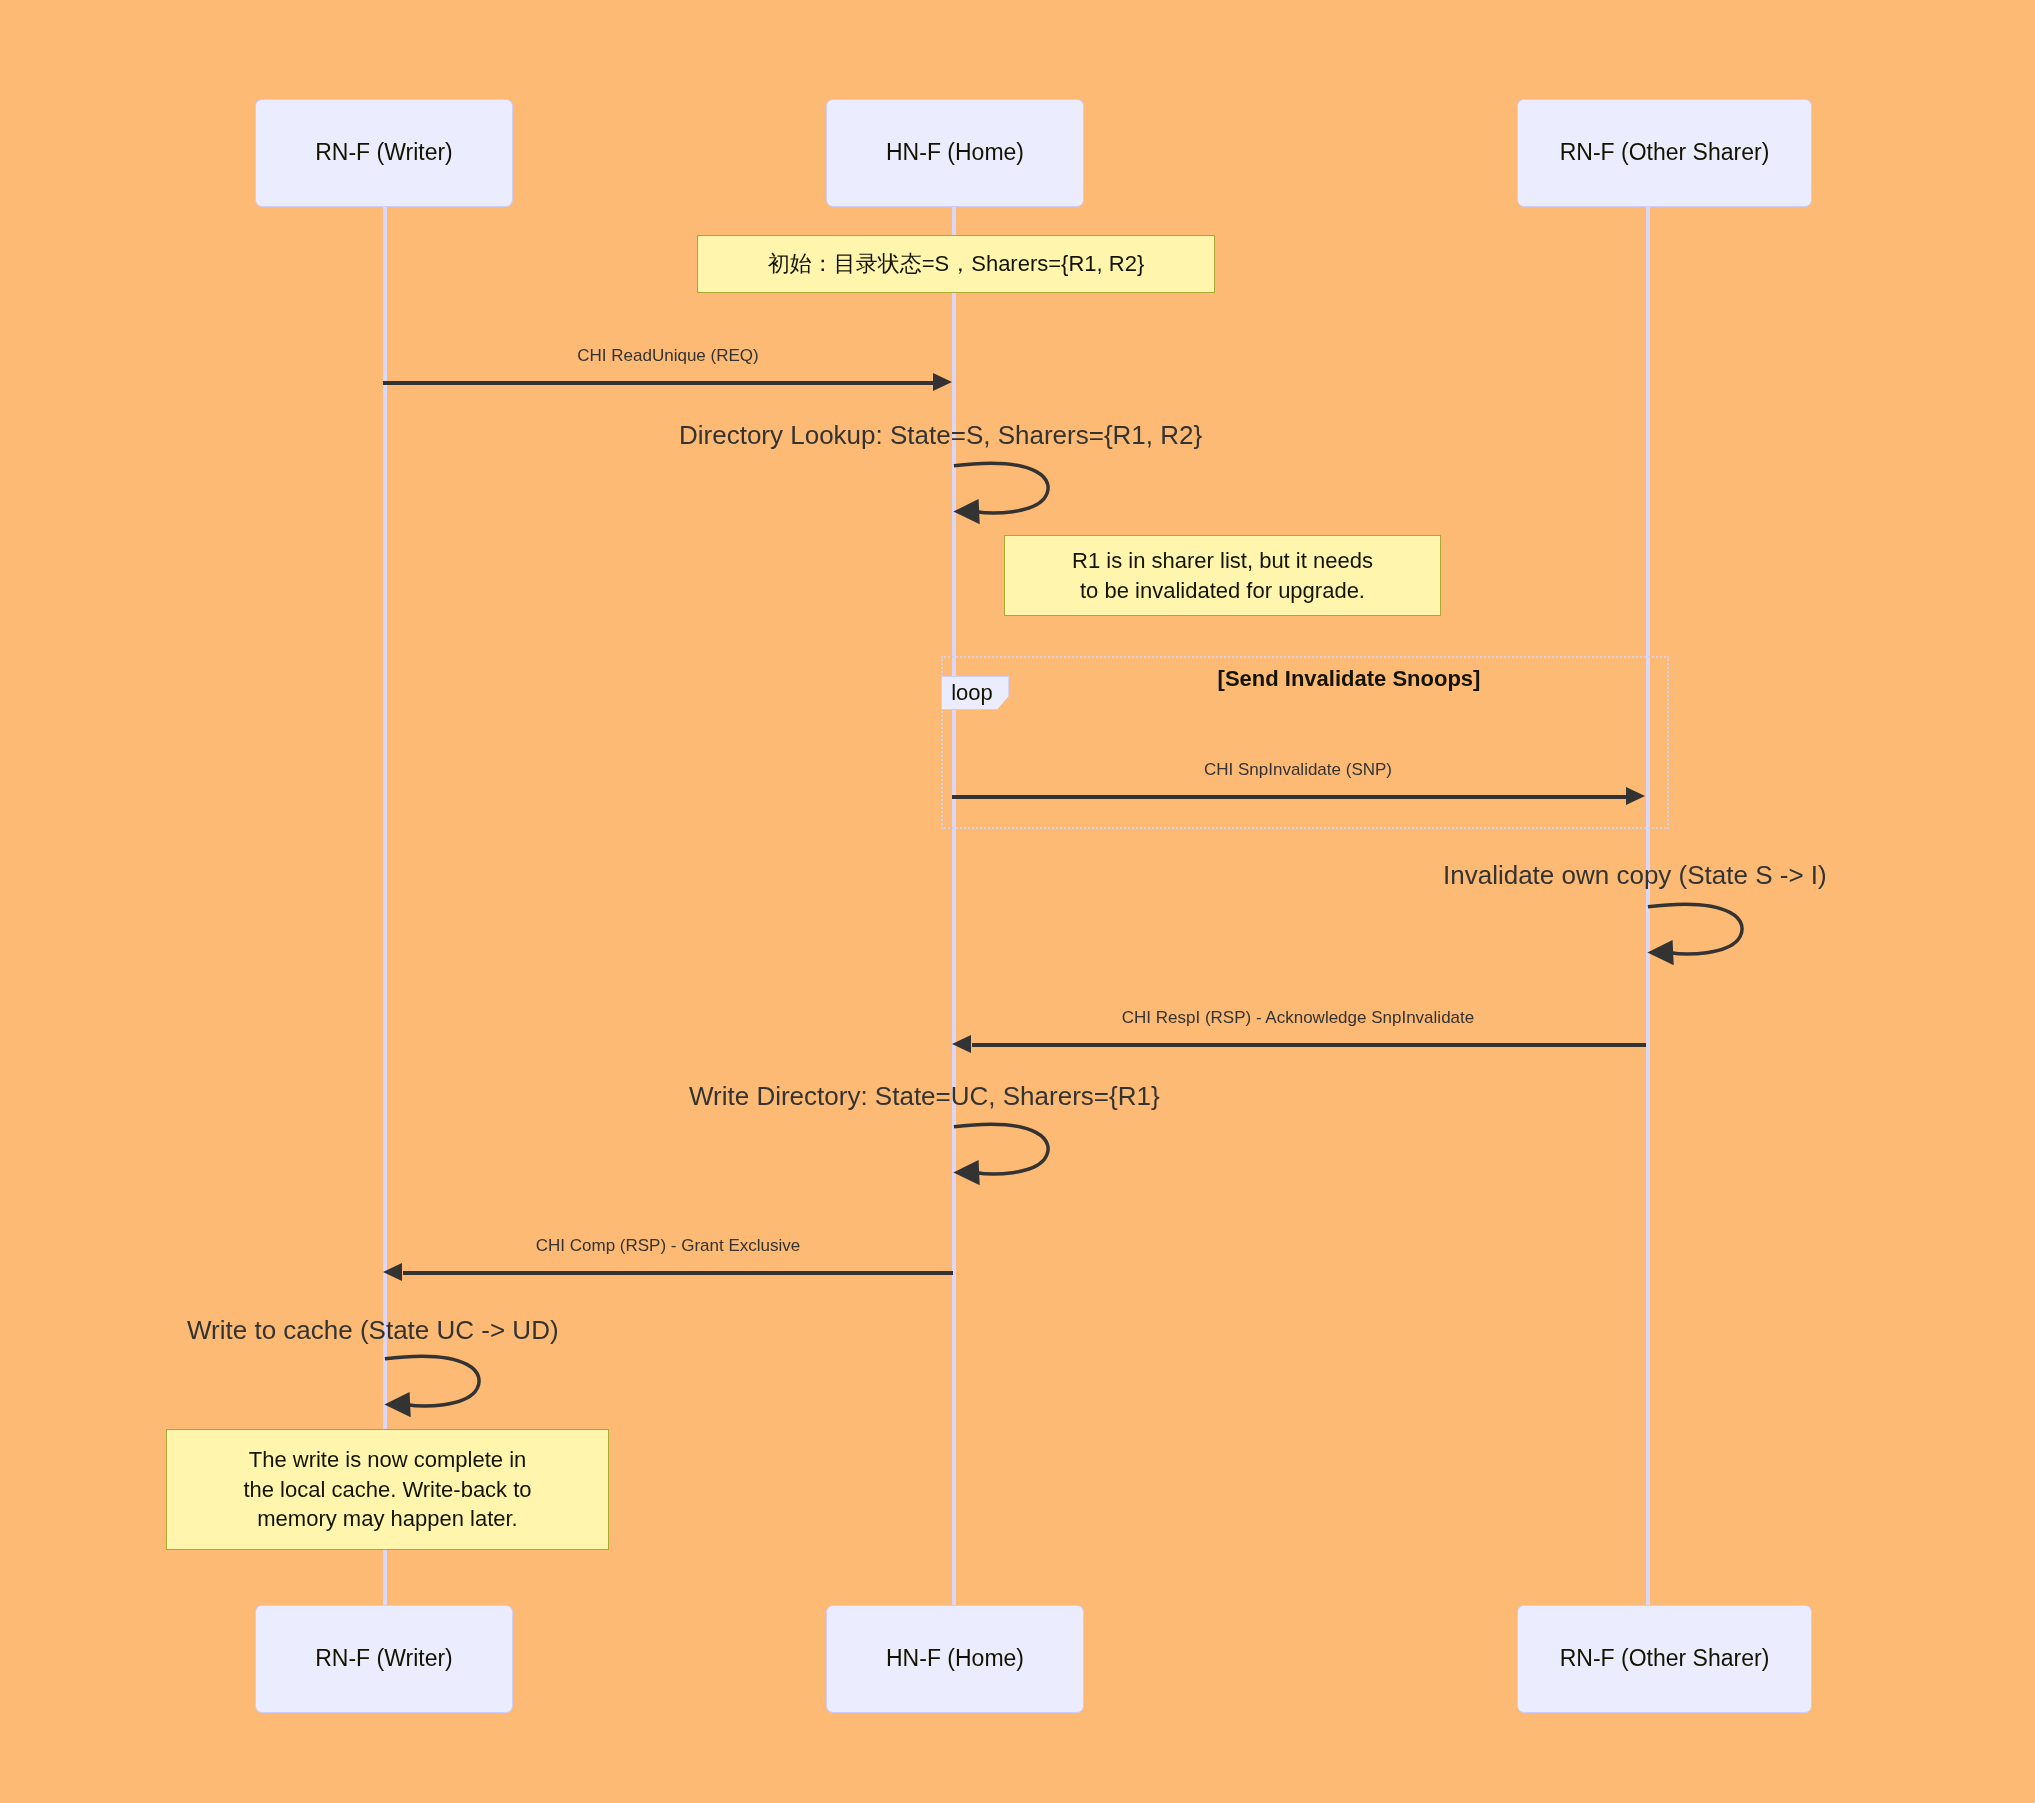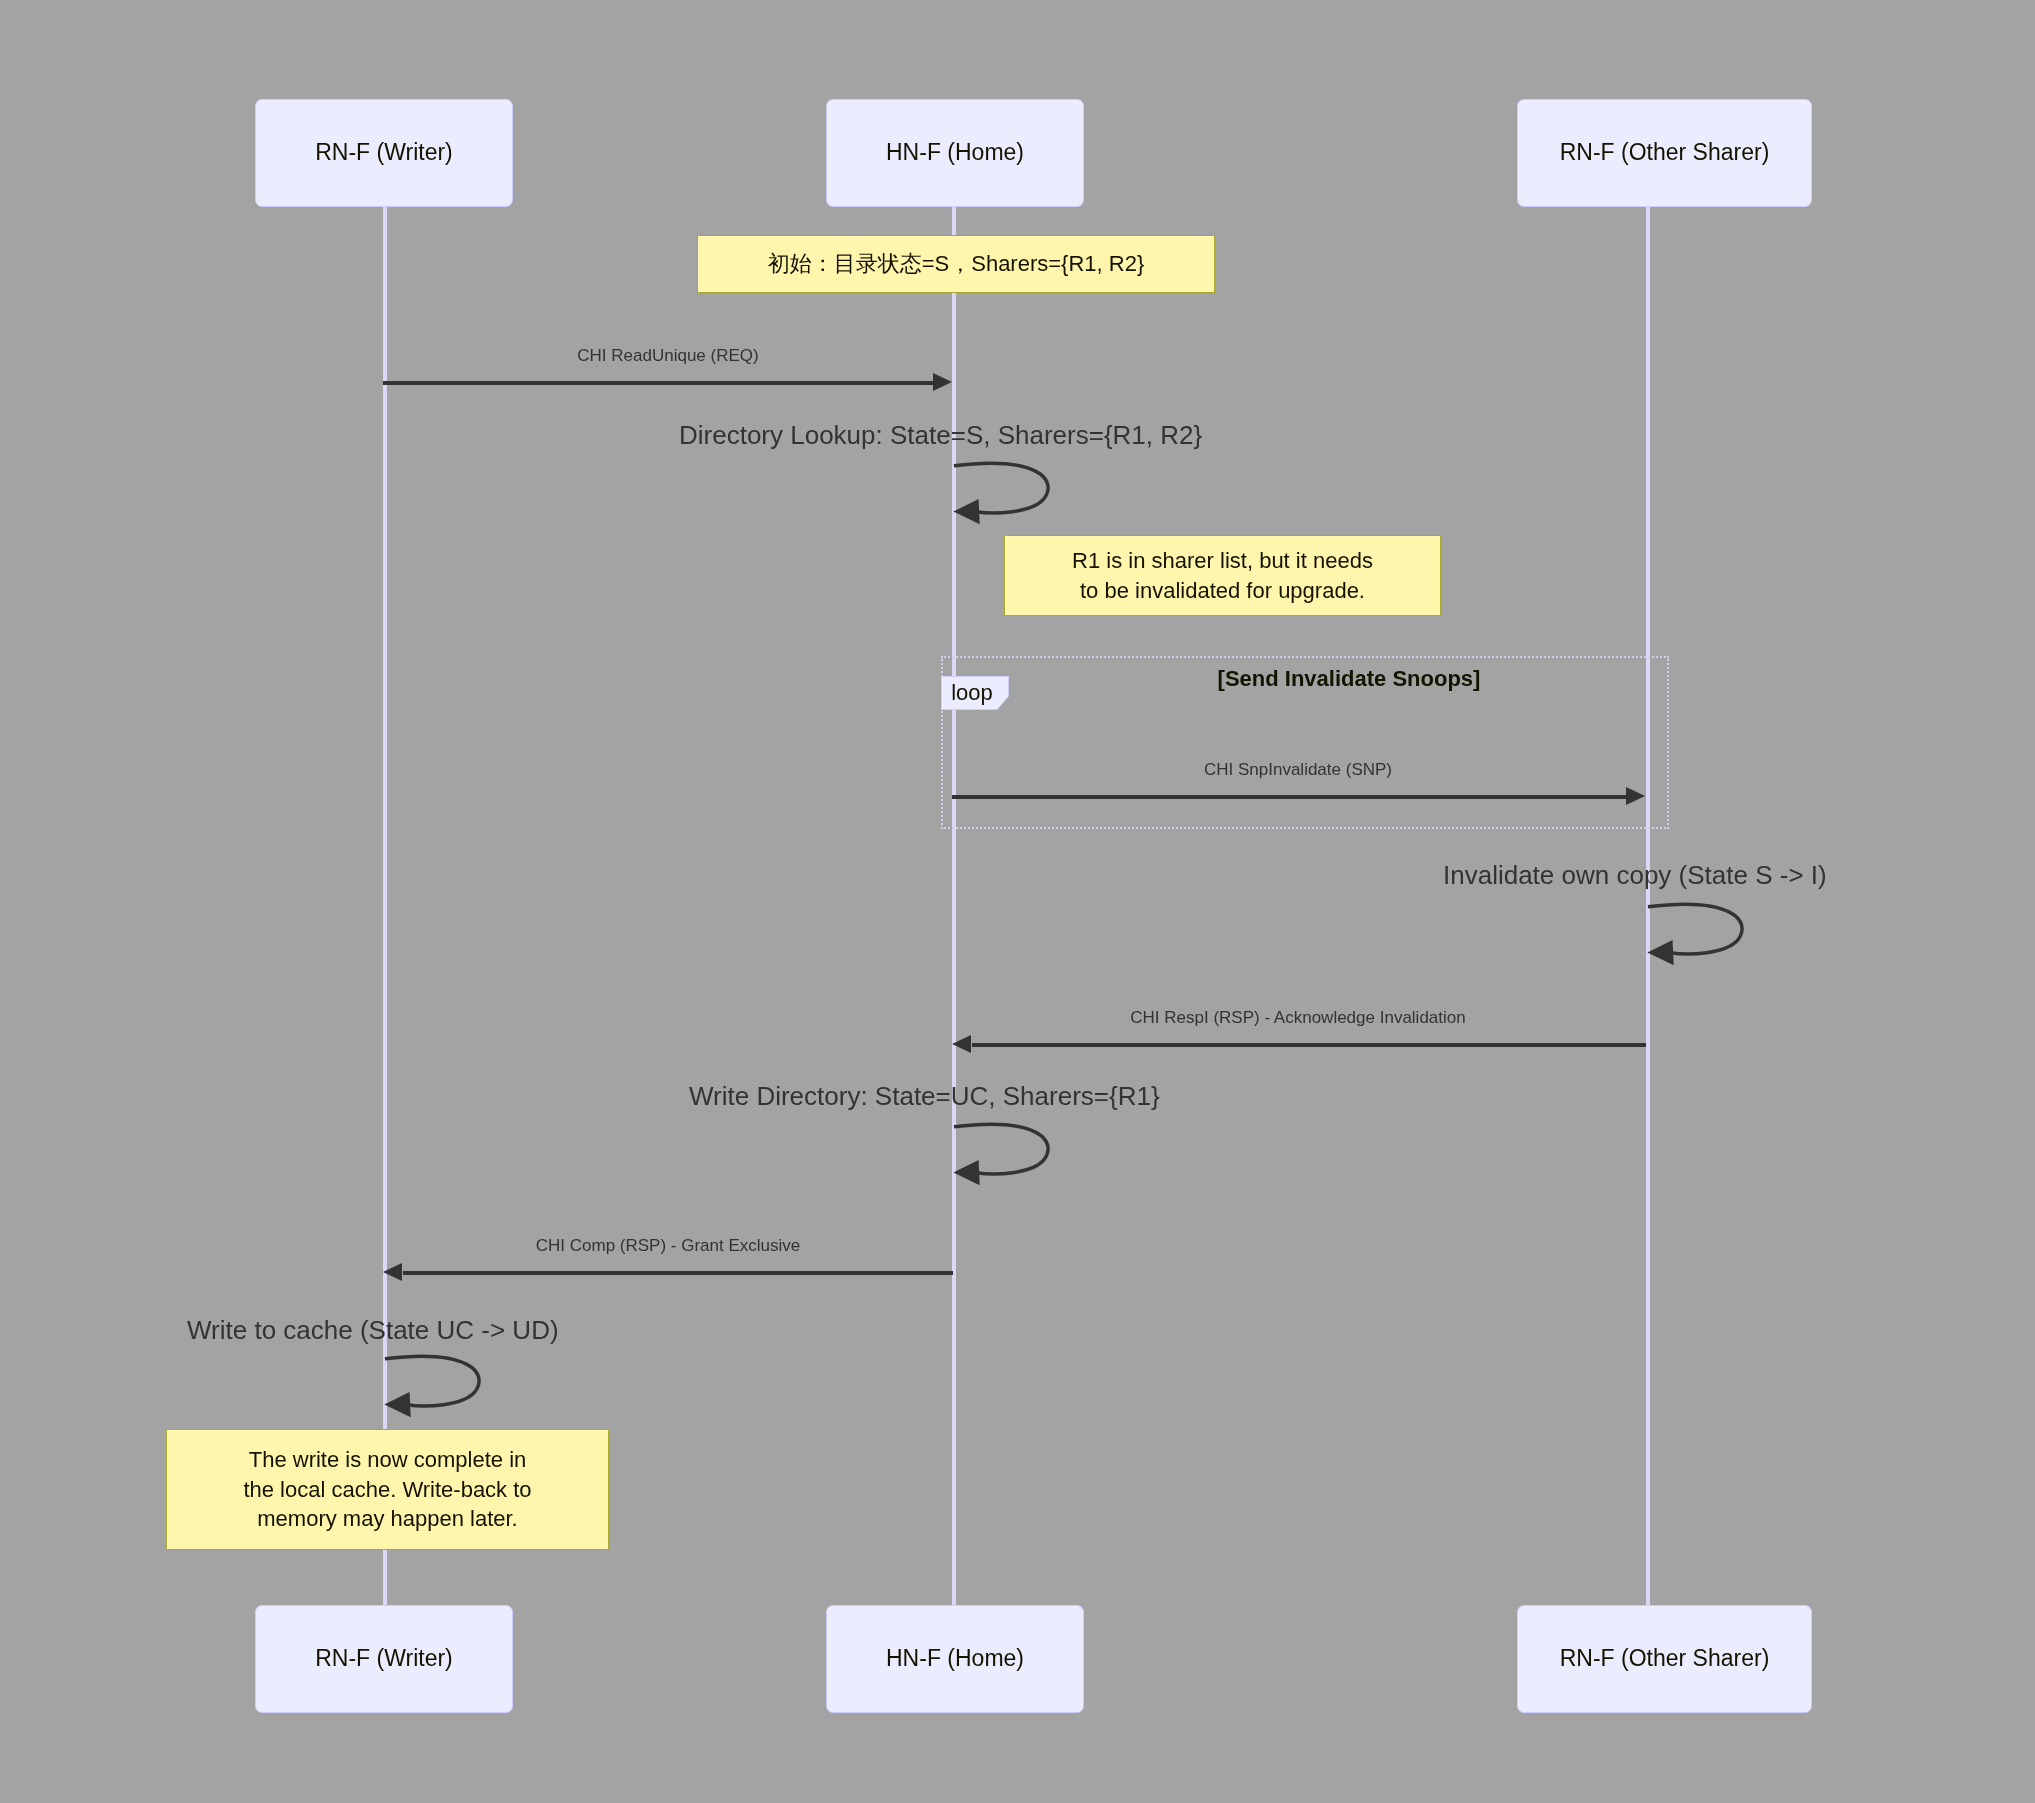--- a/index.html
+++ b/index.html
@@ -7,21 +7,21 @@
     padding: 0;
     background: #ffffff;
   }
   body {
     font-family: "Liberation Sans", sans-serif;
   }
   #canvas {
     position: relative;
     width: 2035px;
     height: 1804px;
-    background: #a3a3a3;
+    background: #fdba74;
     overflow: hidden;
   }
   
   .actor-box {
     position: absolute;
     box-sizing: border-box;
     background: #ECECFF;
     border: 1.2px solid #CCCCFF;
     border-radius: 7px;
     display: flex;
@@ -185,21 +185,21 @@
   <div class="selfmsg" style="left:1646px; top:901px;">
     <svg width="115" height="63" viewBox="0 0 200 110" aria-hidden="true">
       <path d="M3,10 C150,-8 185,35 160,68 C140,92 75,96 40,90" fill="none" stroke="#333333" stroke-width="6"></path>
       <polygon points="46,68 2,90 48,112" fill="#333333"></polygon>
     </svg>
   </div>
 
   <div class="msg" style="left:952px; top:1043px; width:693px;">
     <div class="msg-line" style="left:19.6px; width:674px;"></div>
     <div class="arrowhead left" style="left:0px;"></div>
-    <div class="msg-label" style="left:346px; top:-35px;">CHI RespI (RSP) - Acknowledge Invalidation</div>
+    <div class="msg-label" style="left:346px; top:-35px;">CHI RespI (RSP) - Acknowledge SnpInvalidate</div>
   </div>
 
   <div class="self-label" style="left:689px; top:1081px;">Write Directory: State=UC, Sharers={R1}</div>
   <div class="selfmsg" style="left:952px; top:1121px;">
     <svg width="115" height="63" viewBox="0 0 200 110" aria-hidden="true">
       <path d="M3,10 C150,-8 185,35 160,68 C140,92 75,96 40,90" fill="none" stroke="#333333" stroke-width="6"></path>
       <polygon points="46,68 2,90 48,112" fill="#333333"></polygon>
     </svg>
   </div>
 

